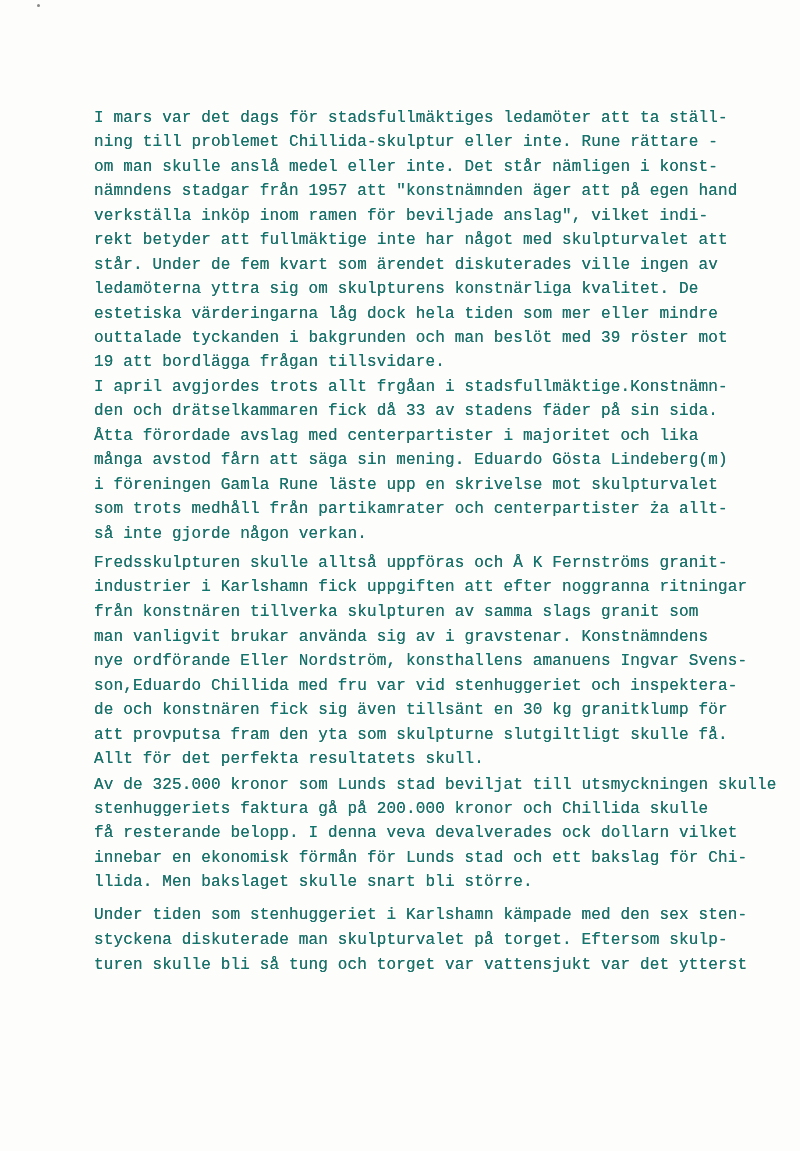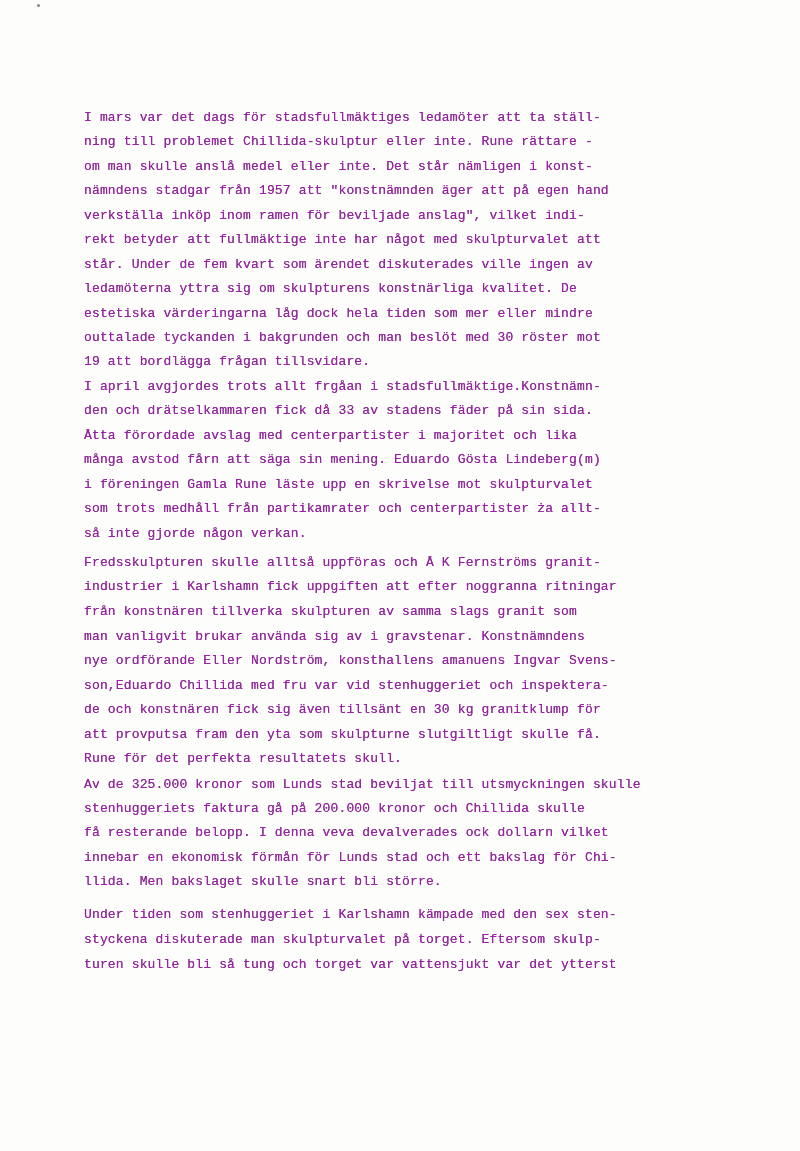--- a/index.html
+++ b/index.html
@@ -26,66 +26,66 @@
       position: absolute;
       left: 37px;
       top: 4px;
       width: 3px;
       height: 3px;
       border-radius: 50%;
       background: #888;
     }
     .line {
       position: absolute;
-      left: 84px;
+      left: 94px;
       white-space: pre;
-      font-size: 13px;
+      font-size: 16px;
       letter-spacing: 0.15px;
       line-height: 20px;
-      color: #a21caf;
+      color: #0f766e;
       text-shadow: 0 0 0.4px #666;
     }
   </style>
 </head>
 <body>
 
 <div class="page">
   <div class="speck"></div>
 
   <div>
     <div class="line" style="top:108px">I mars var det dags för stadsfullmäktiges ledamöter att ta ställ-</div>
     <div class="line" style="top:132px">ning till problemet Chillida-skulptur eller inte. Rune rättare -</div>
     <div class="line" style="top:157px">om man skulle anslå medel eller inte. Det står nämligen i konst-</div>
     <div class="line" style="top:181px">nämndens stadgar från 1957 att "konstnämnden äger att på egen hand</div>
     <div class="line" style="top:206px">verkställa inköp inom ramen för beviljade anslag", vilket indi-</div>
     <div class="line" style="top:230px">rekt betyder att fullmäktige inte har något med skulpturvalet att</div>
     <div class="line" style="top:255px">står. Under de fem kvart som ärendet diskuterades ville ingen av</div>
     <div class="line" style="top:279px">ledamöterna yttra sig om skulpturens konstnärliga kvalitet. De</div>
     <div class="line" style="top:304px">estetiska värderingarna låg dock hela tiden som mer eller mindre</div>
-    <div class="line" style="top:328px">outtalade tyckanden i bakgrunden och man beslöt med 30 röster mot</div>
+    <div class="line" style="top:328px">outtalade tyckanden i bakgrunden och man beslöt med 39 röster mot</div>
     <div class="line" style="top:352px">19 att bordlägga frågan tillsvidare.</div>
     <div class="line" style="top:377px">I april avgjordes trots allt frgåan i stadsfullmäktige.Konstnämn-</div>
     <div class="line" style="top:401px">den och drätselkammaren fick då 33 av stadens fäder på sin sida.</div>
     <div class="line" style="top:426px">Åtta förordade avslag med centerpartister i majoritet och lika</div>
     <div class="line" style="top:450px">många avstod fårn att säga sin mening. Eduardo Gösta Lindeberg(m)</div>
     <div class="line" style="top:475px">i föreningen Gamla Rune läste upp en skrivelse mot skulpturvalet</div>
     <div class="line" style="top:499px">som trots medhåll från partikamrater och centerpartister ża allt-</div>
     <div class="line" style="top:524px">så inte gjorde någon verkan.</div>
   </div>
 
   <div>
     <div class="line" style="top:553px">Fredsskulpturen skulle alltså uppföras och Å K Fernströms granit-</div>
     <div class="line" style="top:577px">industrier i Karlshamn fick uppgiften att efter noggranna ritningar</div>
     <div class="line" style="top:602px">från konstnären tillverka skulpturen av samma slags granit som</div>
     <div class="line" style="top:627px">man vanligvit brukar använda sig av i gravstenar. Konstnämndens</div>
     <div class="line" style="top:651px">nye ordförande Eller Nordström, konsthallens amanuens Ingvar Svens-</div>
     <div class="line" style="top:676px">son,Eduardo Chillida med fru var vid stenhuggeriet och inspektera-</div>
     <div class="line" style="top:700px">de och konstnären fick sig även tillsänt en 30 kg granitklump för</div>
     <div class="line" style="top:725px">att provputsa fram den yta som skulpturne slutgiltligt skulle få.</div>
-    <div class="line" style="top:749px">Rune för det perfekta resultatets skull.</div>
+    <div class="line" style="top:749px">Allt för det perfekta resultatets skull.</div>
     <div class="line" style="top:775px">Av de 325.000 kronor som Lunds stad beviljat till utsmyckningen skulle</div>
     <div class="line" style="top:799px">stenhuggeriets faktura gå på 200.000 kronor och Chillida skulle</div>
     <div class="line" style="top:823px">få resterande belopp. I denna veva devalverades ock dollarn vilket</div>
     <div class="line" style="top:848px">innebar en ekonomisk förmån för Lunds stad och ett bakslag för Chi-</div>
     <div class="line" style="top:872px">llida. Men bakslaget skulle snart bli större.</div>
   </div>
 
   <div>
     <div class="line" style="top:905px">Under tiden som stenhuggeriet i Karlshamn kämpade med den sex sten-</div>
     <div class="line" style="top:930px">styckena diskuterade man skulpturvalet på torget. Eftersom skulp-</div>

